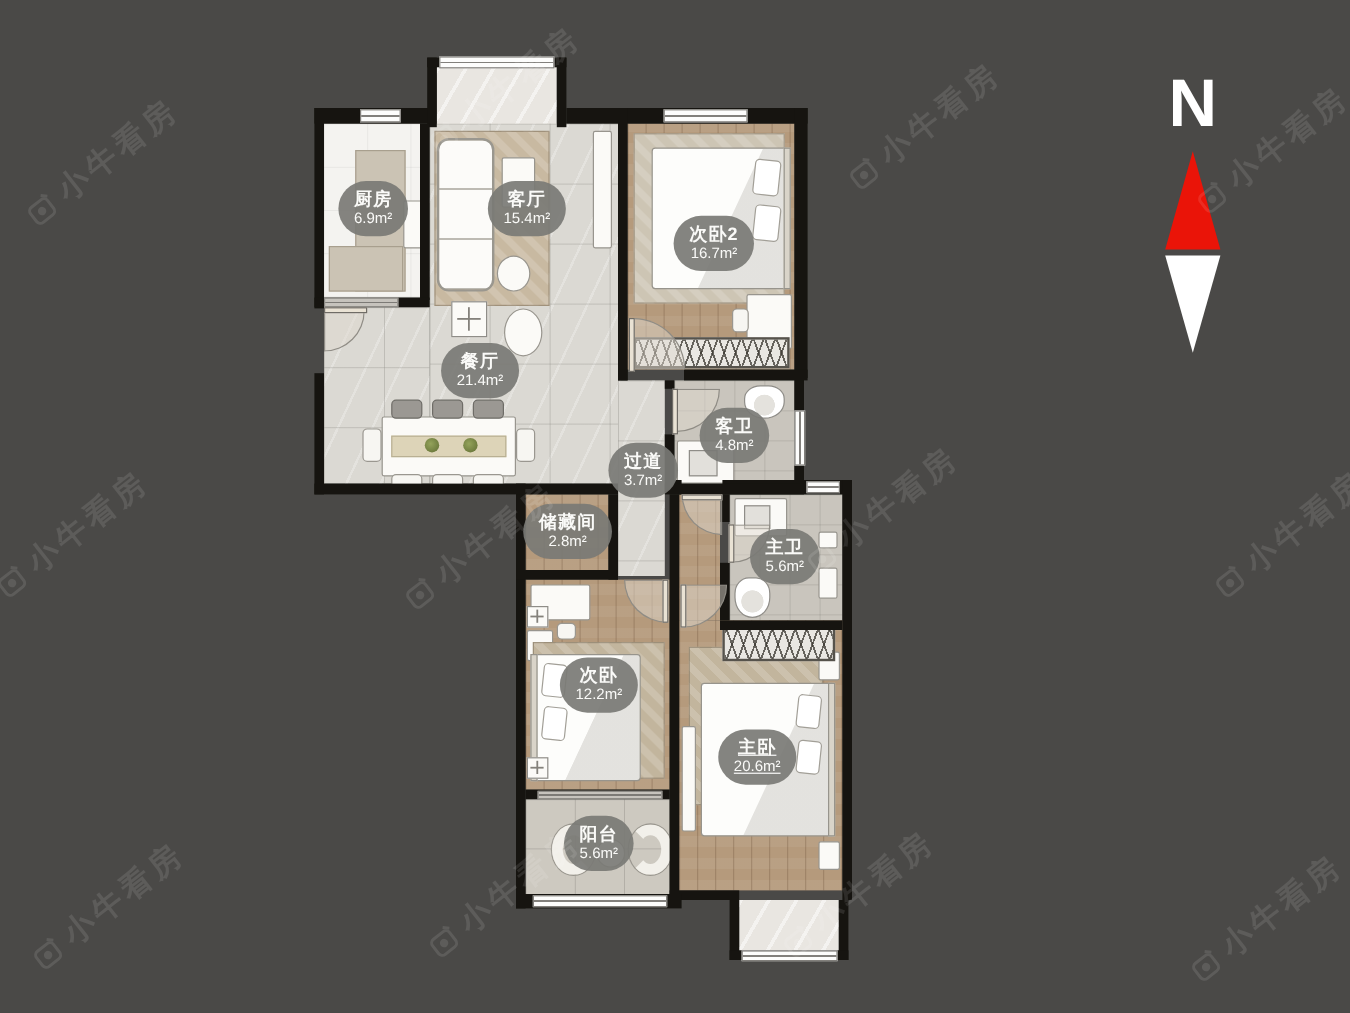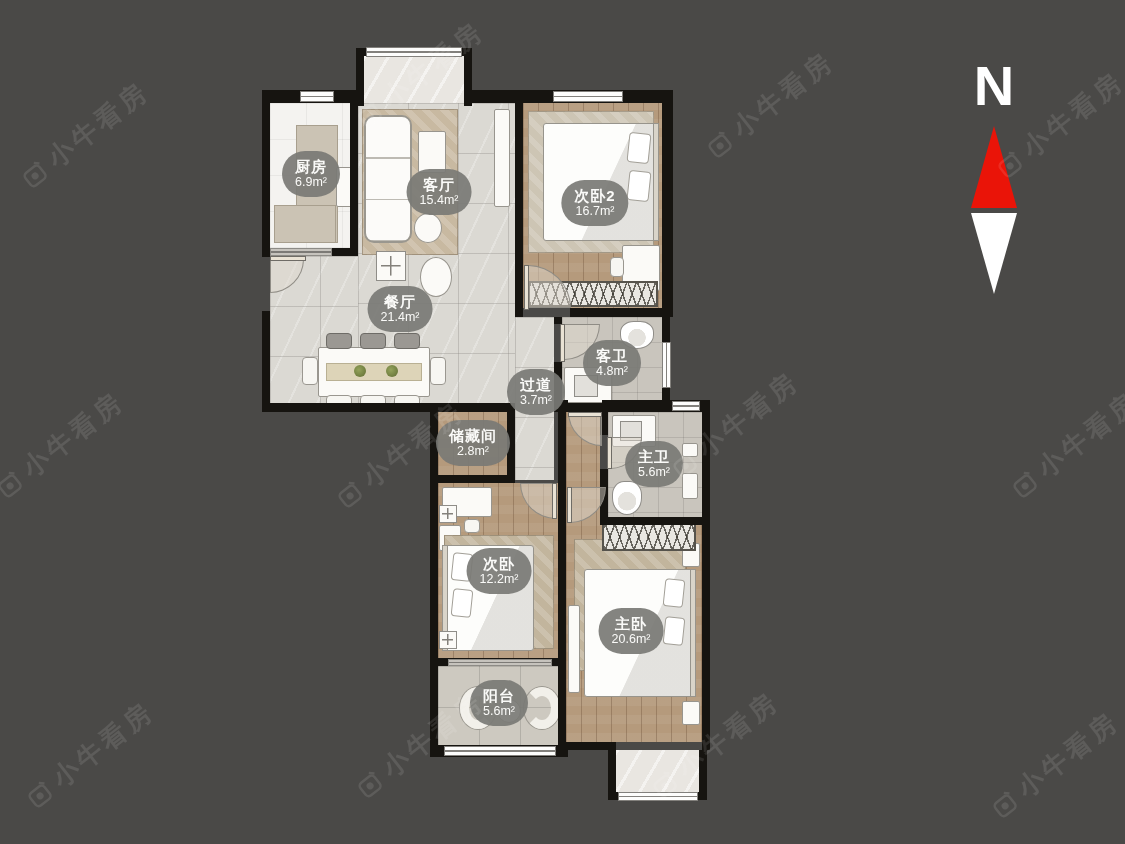--- a/index.html
+++ b/index.html
@@ -233,21 +233,21 @@
       <div class="wfix fn" style="left: 420px; top: 498px; width: 18px; height: 24px;"></div>
       <div class="wfix fn" style="left: 420px; top: 656px; width: 18px; height: 24px;"></div>
       <div class="wfix fn" style="left: 306px; top: 560px; width: 12px; height: 88px;"></div>
       <div class="cchair cl fn" style="left: 198px; top: 642px; width: 36px; height: 42px;"></div>
       <div class="cchair cr fn" style="left: 262px; top: 642px; width: 36px; height: 42px;"></div>
       <div class="wfix round fn" style="left: 235px; top: 654px; width: 24px; height: 24px;"></div>
       <div class="room-label" style="left: 49px; top: 129px;">
         <div class="nm">厨房</div>
         <div class="ar">6.9m²</div>
       </div>
-      <div class="room-label" style="left: 177px; top: 147px;">
+      <div class="room-label" style="left: 177px; top: 129px;">
         <div class="nm">客厅</div>
         <div class="ar">15.4m²</div>
       </div>
       <div class="room-label" style="left: 333px; top: 158px;">
         <div class="nm">次卧2</div>
         <div class="ar">16.7m²</div>
       </div>
       <div class="room-label" style="left: 138px; top: 264px;">
         <div class="nm">餐厅</div>
         <div class="ar">21.4m²</div>
@@ -265,21 +265,21 @@
         <div class="ar">2.8m²</div>
       </div>
       <div class="room-label" style="left: 392px; top: 419px;">
         <div class="nm">主卫</div>
         <div class="ar">5.6m²</div>
       </div>
       <div class="room-label" style="left: 237px; top: 526px;">
         <div class="nm">次卧</div>
         <div class="ar">12.2m²</div>
       </div>
-      <div class="room-label" style="left: 369px; top: 586px;">
+      <div class="room-label" style="left: 369px; top: 586px; text-decoration: underline;">
         <div class="nm">主卧</div>
         <div class="ar">20.6m²</div>
       </div>
       <div class="room-label" style="left: 237px; top: 658px;">
         <div class="nm">阳台</div>
         <div class="ar">5.6m²</div>
       </div>
     </div>
 
   <div class="compass">

